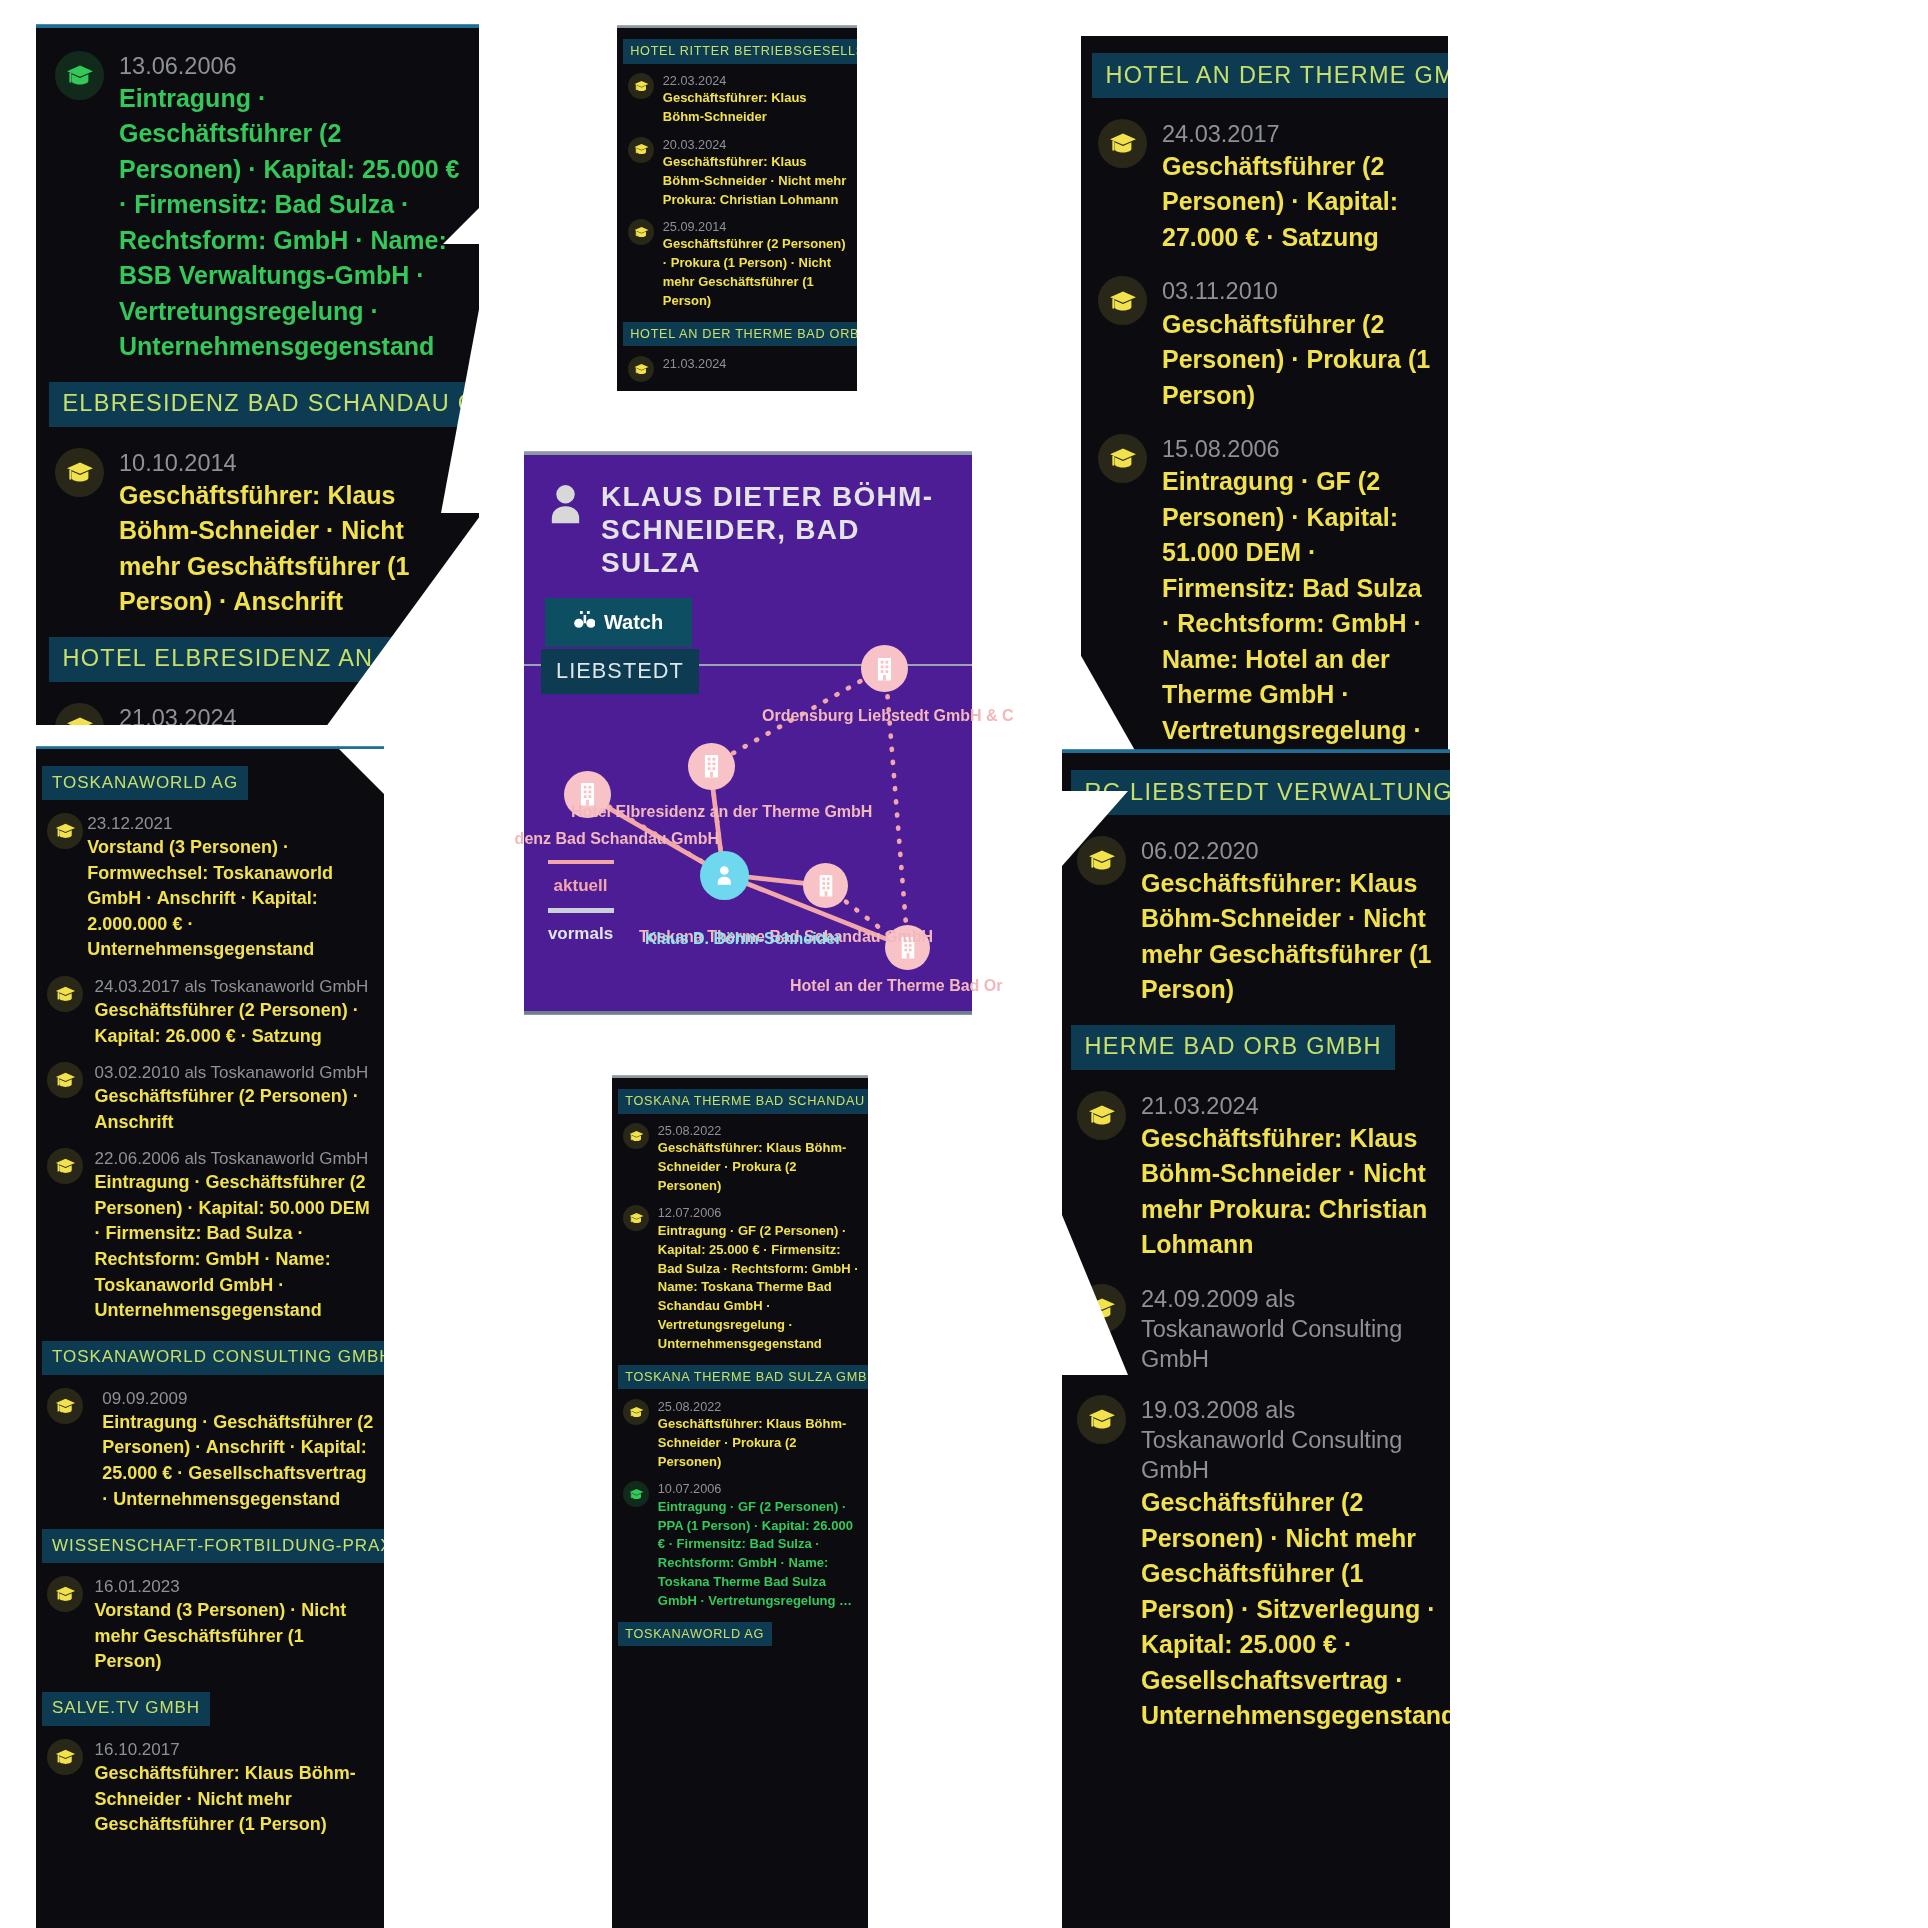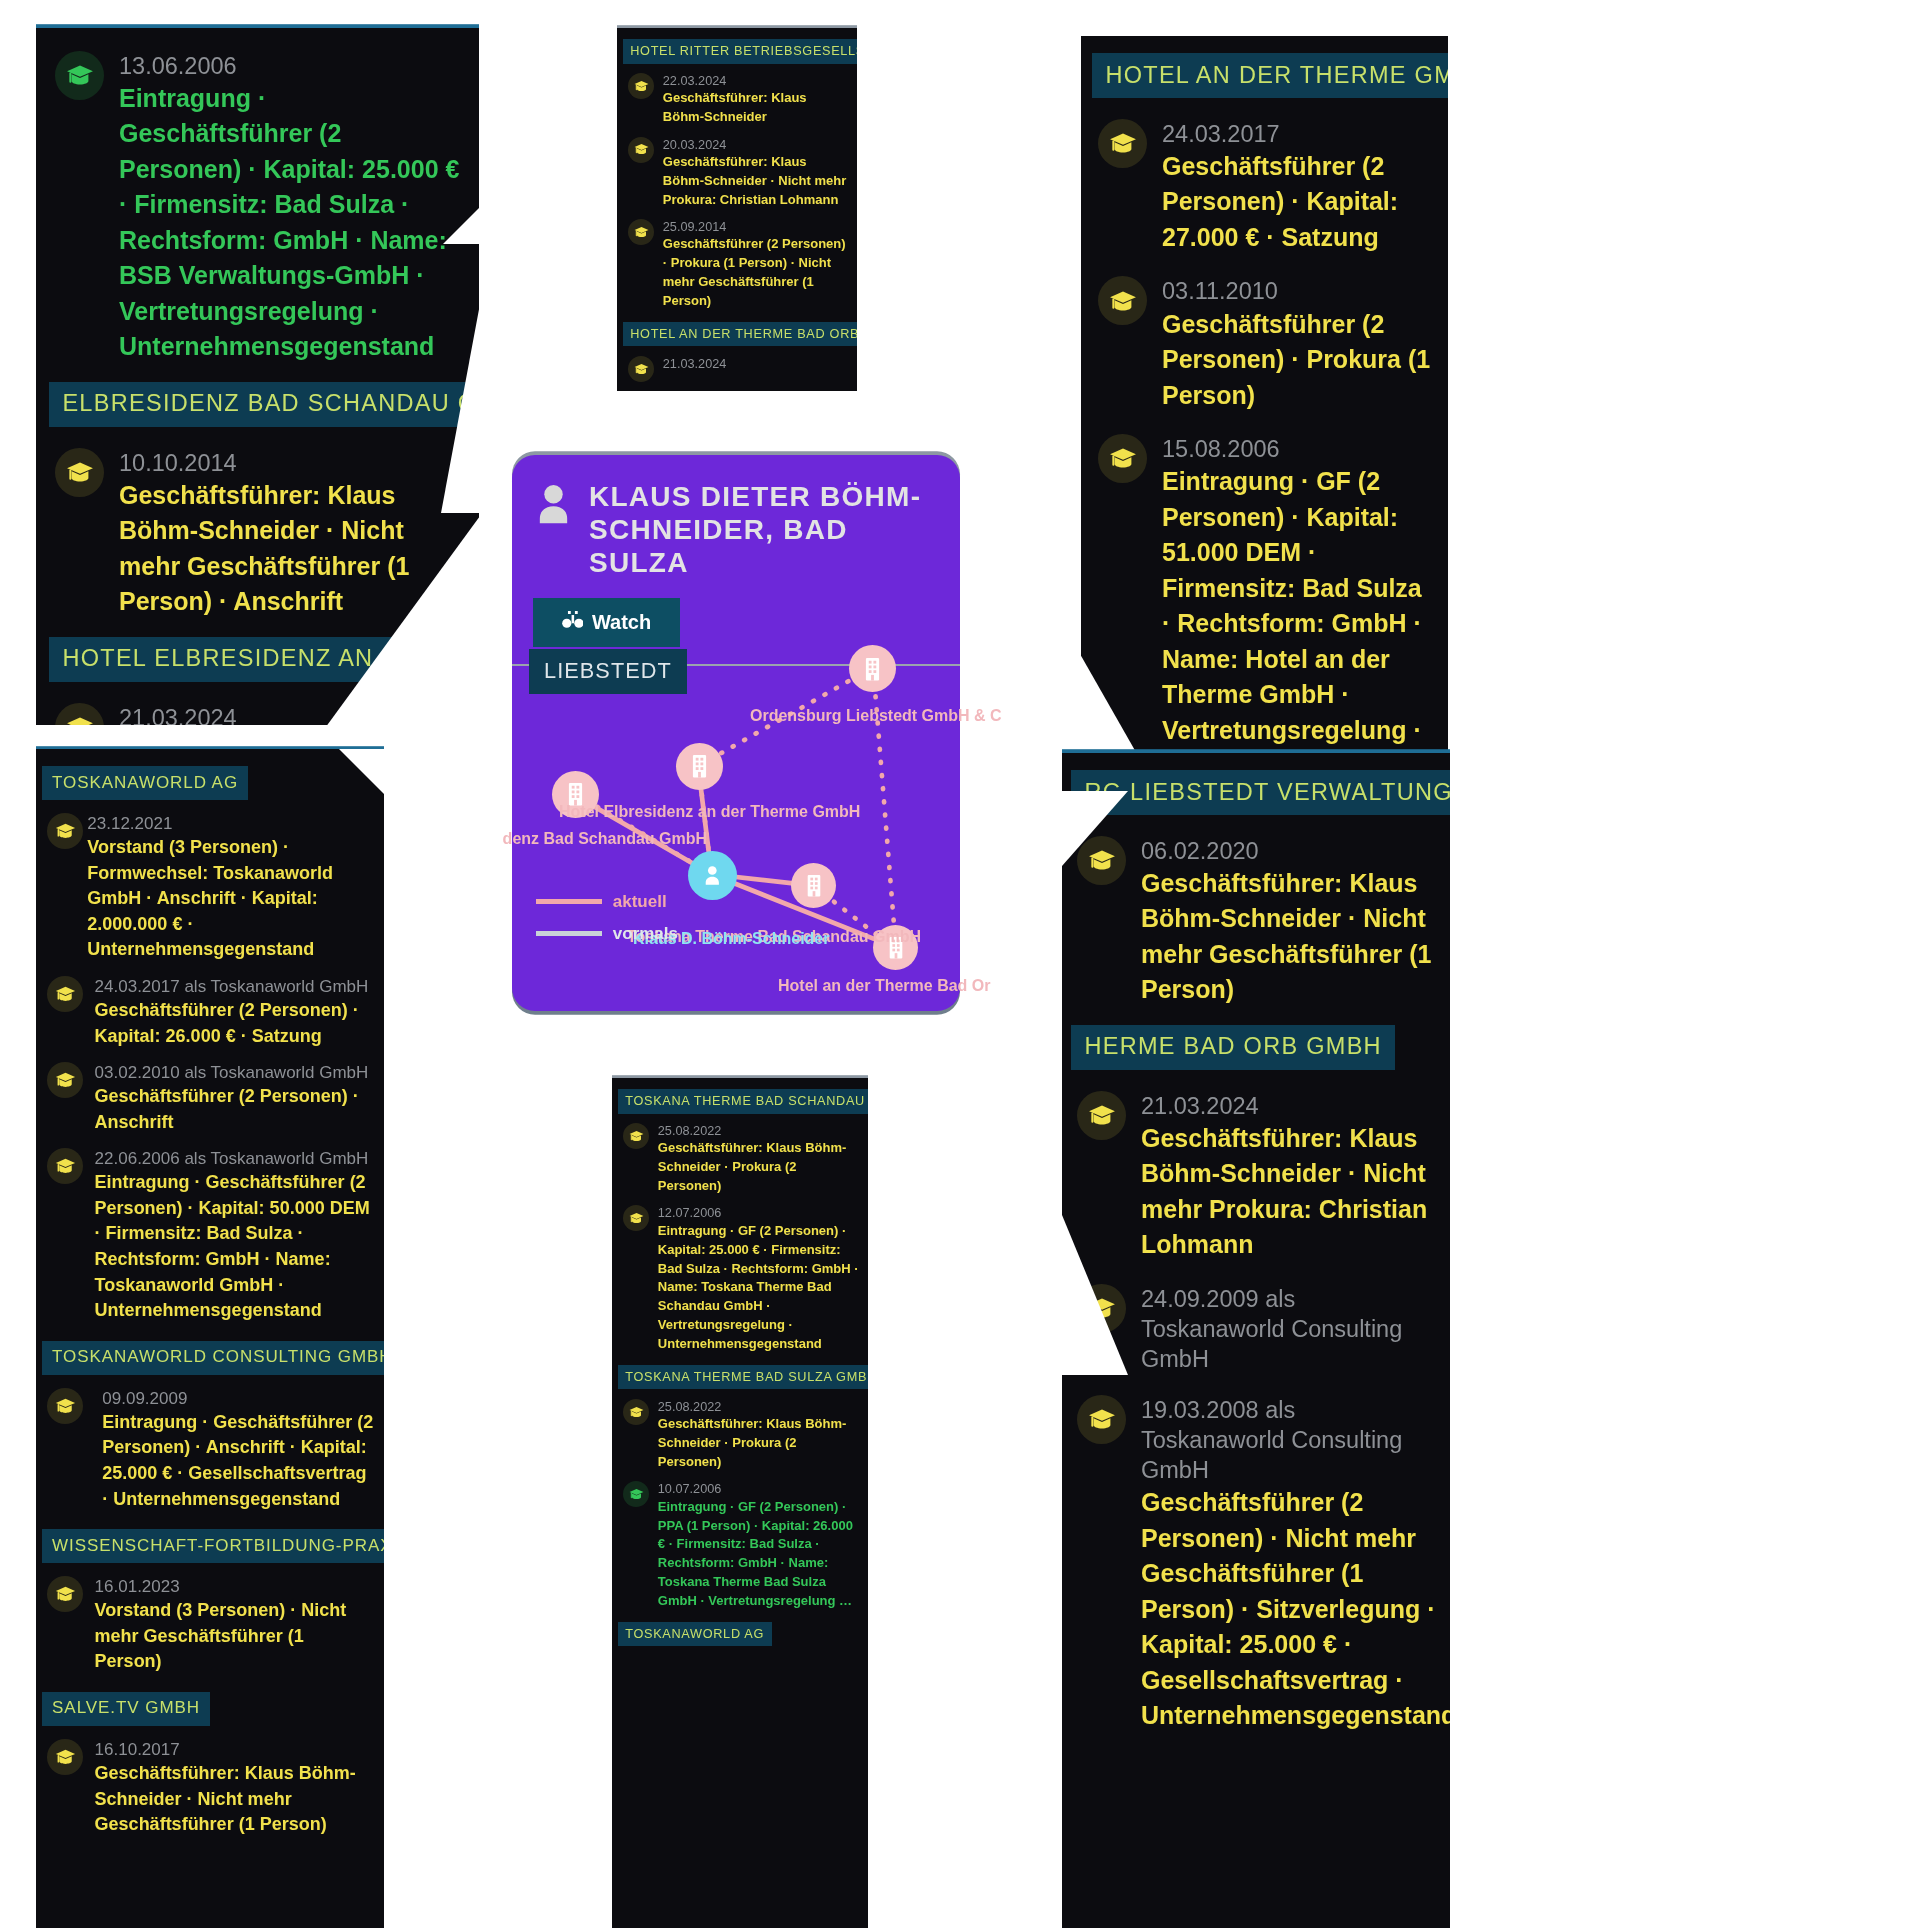--- a/index.html
+++ b/index.html
@@ -58,25 +58,24 @@
   
   .S .grp-head { font-size: 12.7px; padding: 4.7px 7.5px 5.6px; }
   .S .row { margin: 9.4px 0 2.8px; }
   .S .ic { width: 26px; height: 26px; }
   .S .date { font-size: 12.7px; line-height: 1.3; }
   .S .body { font-size: 13px; line-height: 1.45; }
 
   
   #center {
     position: absolute;
-    left: 512px; top: 455px;
+    left: 524px; top: 455px;
     width: 448px; height: 556px;
-    background: #6d28d9;
+    background: #4c1d95;
     box-shadow: 0 -3.8px 0 0 #8d98a3, 0 3.8px 0 0 #6f7f8c;
-    border-radius: 23px;
   }
   #center .chead { padding: 24.5px 21px 0 21px; display:flex; align-items:flex-start; gap: 15px; }
   #center .pname {
     color: #e3e3e3; font-size: 28px; font-weight: bold;
     letter-spacing: .045em; line-height: 1.18; text-transform: uppercase;
   }
   #watch {
     margin: 19px 21px 17px 21px;
     background: #0d4e63; color: #fff;
     border: none; height: 49px; width: 147px;
@@ -90,21 +89,21 @@
     background: #0d3c52; color: #dfe6ea; font-size: 21.7px;
     padding: 8.5px 15px 10.4px; letter-spacing: .05em;
   }
   #graph { position: absolute; left:0; top: 179px; width: 448px; height: 377px; }
   .nodelabel {
     position: absolute; color: #f2b8bc; font-weight: bold;
     font-size: 16px; white-space: nowrap;
   }
   .nodelabel.self { color: #8fe4f2; }
   .legend { position:absolute; left: 23.5px; bottom: 55px; font-size: 17px; }
-  .legend .lrow { display:flex; align-items:center; gap: 11.3px; margin-bottom: 12.2px; }
+  .legend .lrow { display:flex; align-items:center; gap: 11.3px; margin-bottom: 12.2px; flex-direction: column; }
   .legend .swatch { width: 66px; height: 4.7px; display:block; }
   .legend .lt { font-weight: bold; }
 
   
   .mask { position:absolute; background:#fff; }
 
   
   #scrollpill {
     position: absolute; left: 1113px; top: 250px;
     width: 18px; height: 36px; border-radius: 9.4px;

